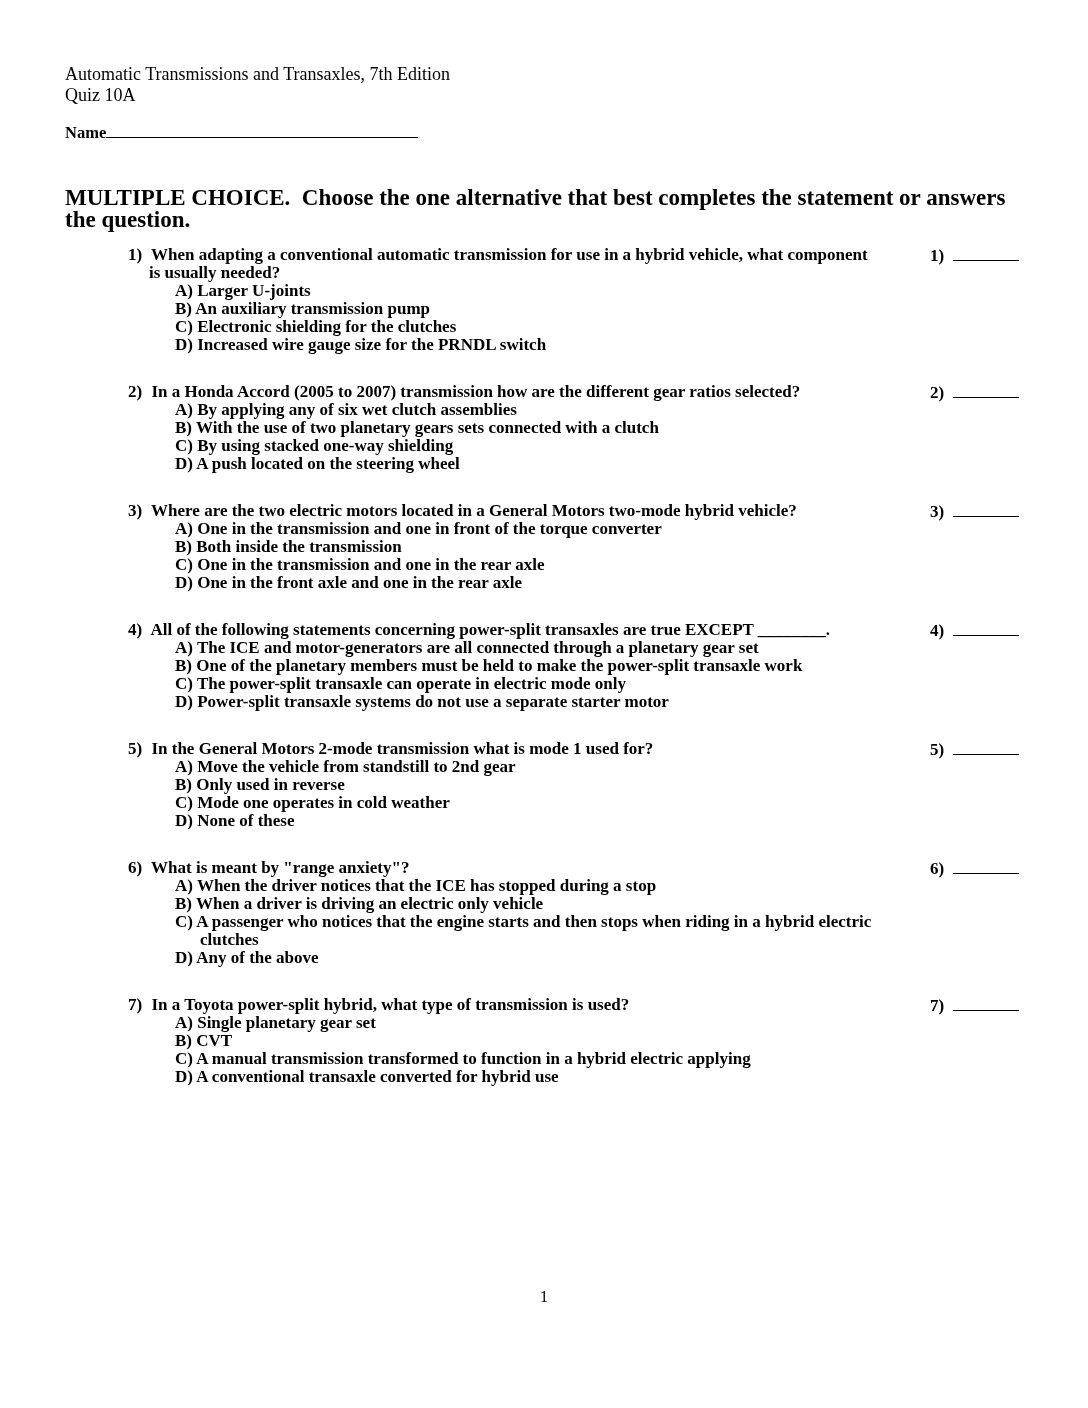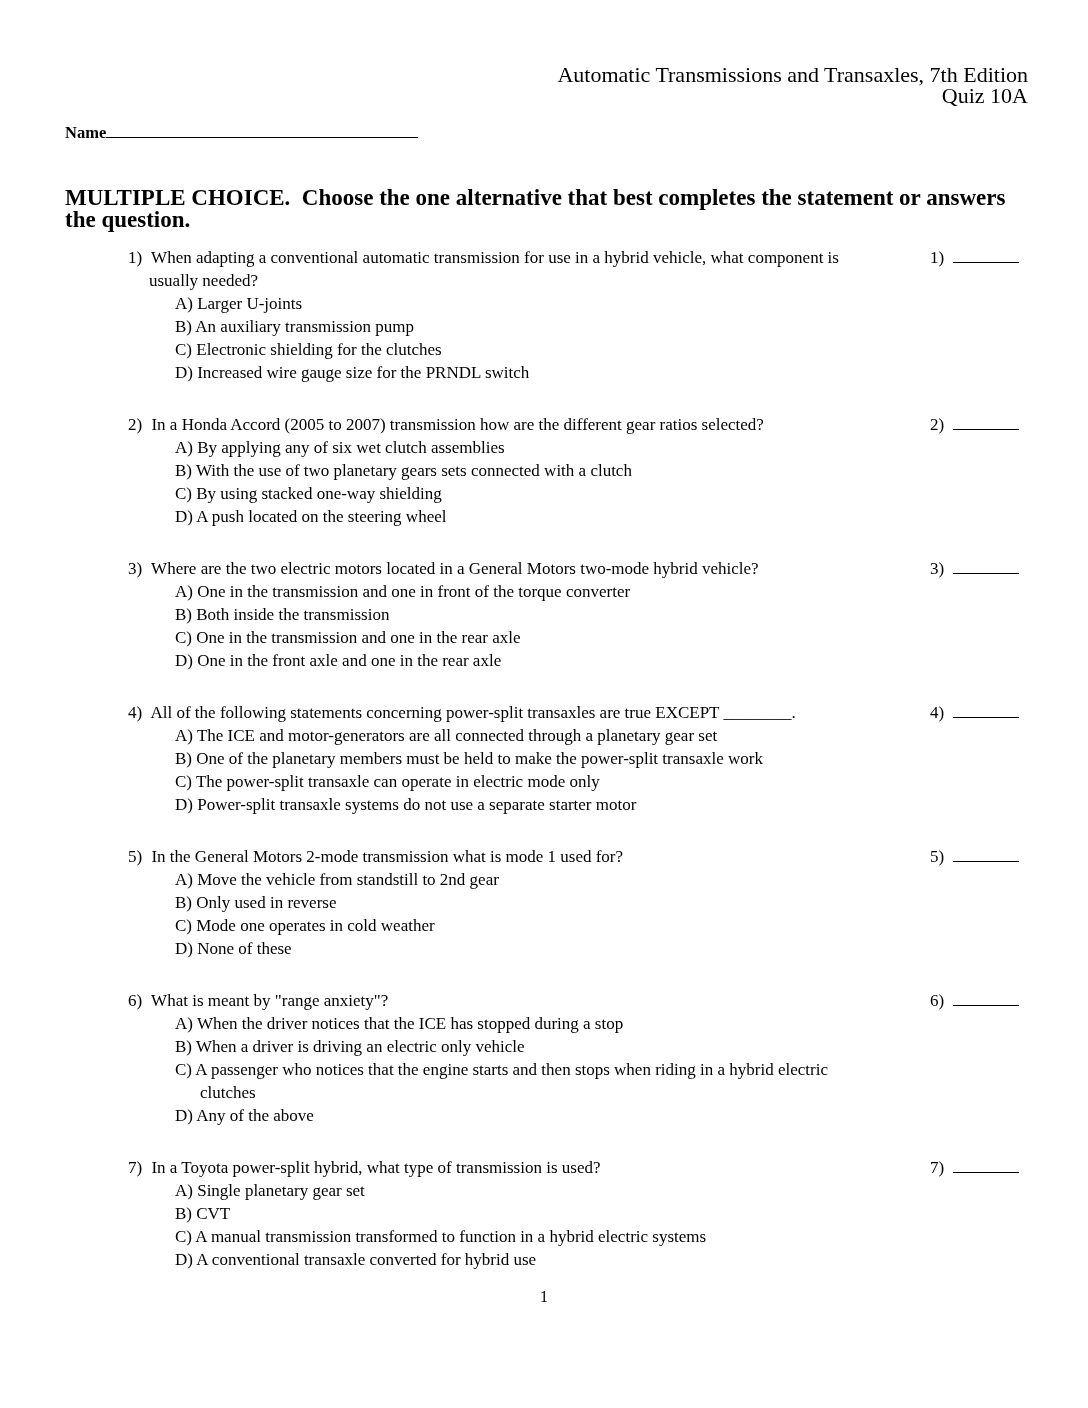--- a/index.html
+++ b/index.html
@@ -13,41 +13,42 @@
     font-size: 17px;
   }
   .page {
     position: relative;
     width: 1088px;
     height: 1408px;
     overflow: hidden;
     padding: 64px 60px 0 65px;
     background: #ffffff;
   }
-  .doc-header { font-size: 22px; line-height: 21px; text-align: right; }
+  .doc-header { font-size: 18px; line-height: 21px; }
   .name-row { margin-top: 17px; font-size: 16.5px; font-weight: bold; }
   .name-line {
     display: inline-block;
     width: 312px;
     height: 15px;
     border-bottom: 1px solid #000;
     vertical-align: baseline;
   }
   .instructions {
     margin-top: 44px;
     font-weight: bold;
     font-size: 23px;
     line-height: 22px;
   }
   .questions { margin-top: 15px; padding-left: 63px; }
   .question {
     position: relative;
-    line-height: 23px;
+    line-height: 18px;
     margin-bottom: 29px;
     width: 780px;
+    font-weight: bold;
   }
   .q-line { padding-left: 21px; text-indent: -21px; width: 755px; }
   .q-num { margin-right: 5px; }
   .options { margin-left: 47px; width: 700px; }
   .option { padding-left: 25px; text-indent: -25px; }
   .answer { position: absolute; top: 0; left: 802px; white-space: nowrap; }
   .answer-num { margin-right: 9px; }
   .answer-line {
     display: inline-block;
     width: 66px;
@@ -178,21 +179,21 @@
   </div>
 
   <div class="question">
     <div class="q-line">
       <span class="q-num">7)</span><span class="q-text"> In a Toyota power-split hybrid, what type of transmission is used?</span>
     </div>
     <div class="options">
 
     <div class="option">A) Single planetary gear set</div>
           <div class="option">B) CVT</div>
-          <div class="option">C) A manual transmission transformed to function in a hybrid electric systems</div>
+          <div class="option">C) A manual transmission transformed to function in a hybrid electric applying</div>
           <div class="option">D) A conventional transaxle converted for hybrid use</div>
         </div>
     <div class="answer">
       <span class="answer-num">7)</span><span class="answer-line"></span>
     </div>
   </div>
 </div>
 
   <div class="page-number">1</div>
 

